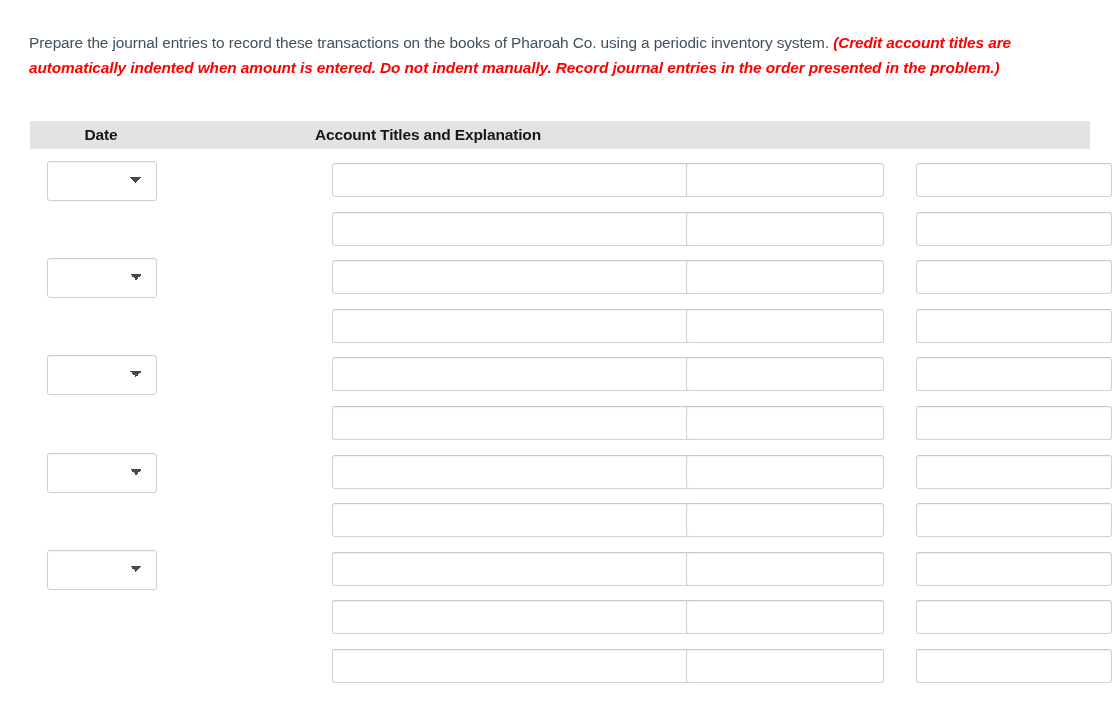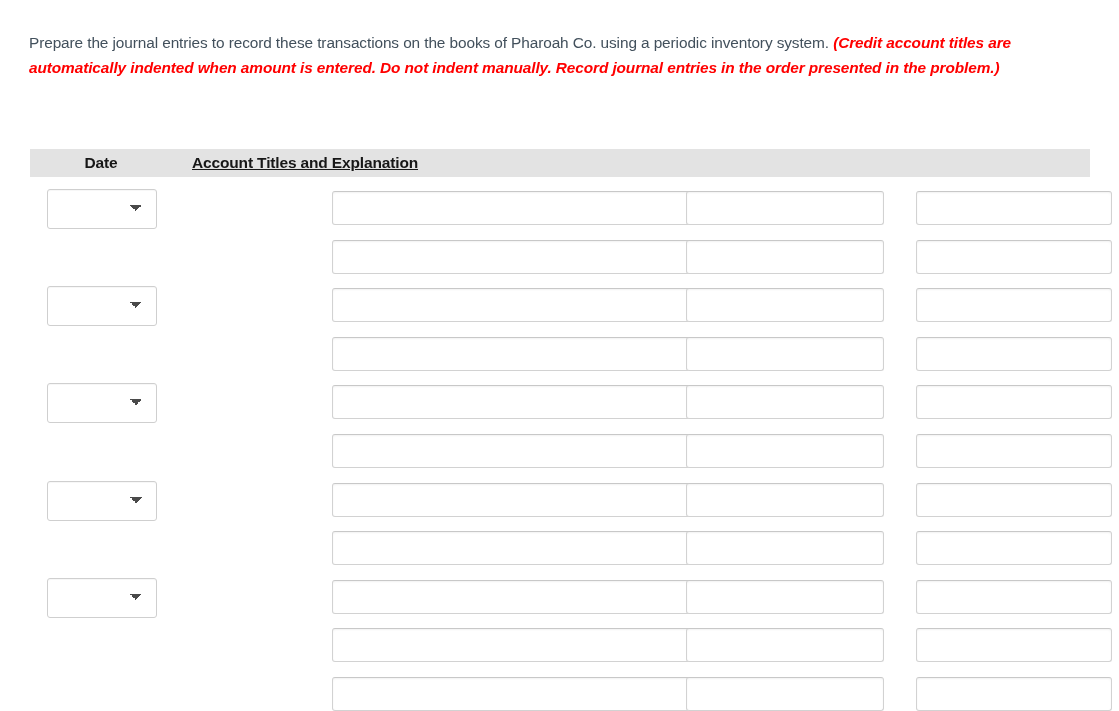--- a/index.html
+++ b/index.html
@@ -36,21 +36,20 @@
     font-weight: bold;
     font-style: italic;
   }
 
   
   .journal {
     position: absolute;
     left: 30px;
     top: 121px;
     width: 1060px;
-    margin-top: 28px;
   }
 
   .jrow {
     display: flex;
     align-items: flex-start;
     height: 48.6px;
   }
 
   .jhead {
     display: flex;
@@ -65,21 +64,21 @@
   .col-credit { width: 196px; flex: 0 0 196px; }
 
   .jhead .hcell {
     text-align: center;
     font-size: 15.5px;
     font-weight: bold;
     color: #171717;
     letter-spacing: -0.15px;
   }
   .jhead .col-date   { text-align: center; }
-  .jhead .col-acct   { text-align: left; padding-left: 20px; box-sizing: border-box; text-decoration: underline; }
+  .jhead .col-acct   { text-align: center; padding-left: 20px; box-sizing: border-box; }
   .jhead .col-debit  { text-align: center; }
   .jhead .col-credit { text-align: center; }
 
   
   .cell { box-sizing: border-box; height: 100%; }
   .cell.date-cell   { padding: 12px 0 0 17px; }
   .cell.acct-cell   { padding: 14px 0 0 160px; }
   .cell.debit-cell  { padding: 14px 0 0 22px; }
   .cell.credit-cell { padding: 14px 0 0 22px; }
 

